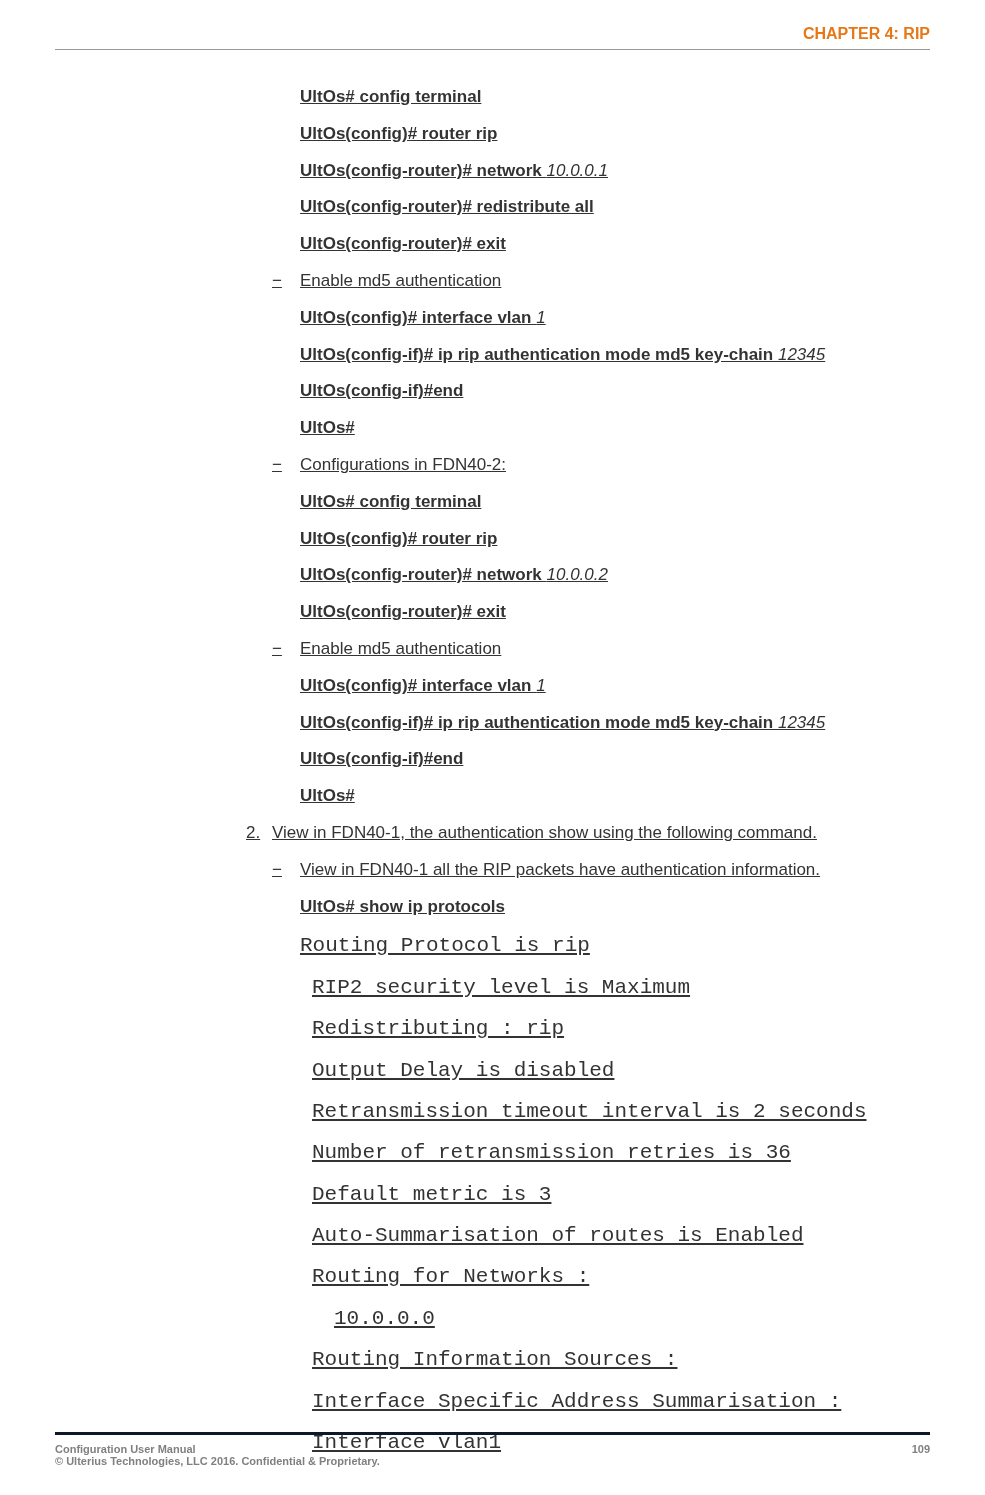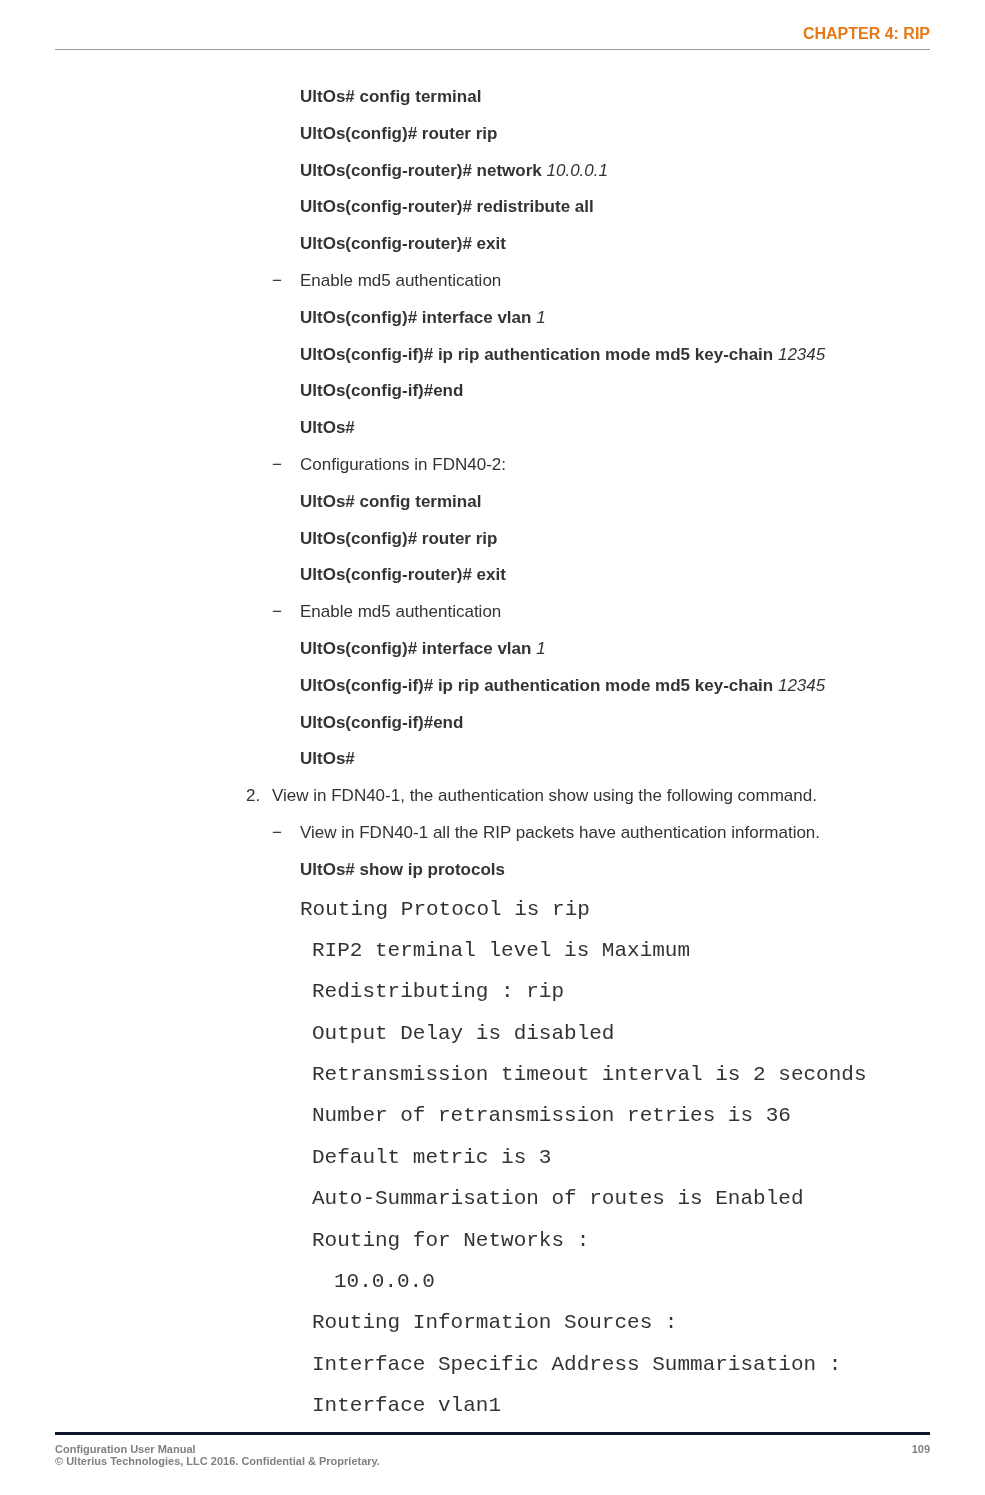--- a/index.html
+++ b/index.html
@@ -19,20 +19,21 @@
       color: #e67817;
       padding-bottom: 6px;
       border-bottom: 1px solid #999999;
       margin-bottom: 35px;
     }
     .content {
       padding-left: 245px;
       padding-right: 0;
       font-size: 17px;
       line-height: 1.4;
+      text-decoration: underline;
     }
     .cmd-line {
       font-weight: bold;
       margin-bottom: 13px;
     }
     .cmd-line .arg {
       font-weight: normal;
       font-style: italic;
     }
     .dash-item {
@@ -111,20 +112,21 @@
   <div class="cmd-line"><span>UltOs(config-if)#end</span></div>
   <div class="cmd-line"><span>UltOs#</span></div>
 
   <div class="dash-item">
     <span class="dash">−</span>
     <span class="txt">Configurations in FDN40-2:</span>
   </div>
 
   <div class="cmd-line"><span>UltOs# config terminal</span></div>
   <div class="cmd-line"><span>UltOs(config)# router rip</span></div>
+  <div class="cmd-line"><span>UltOs(config-router)# network </span><span class="arg">10.0.0.2</span></div>
   <div class="cmd-line"><span>UltOs(config-router)# exit</span></div>
 
   <div class="dash-item">
     <span class="dash">−</span>
     <span class="txt">Enable md5 authentication</span>
   </div>
 
   <div class="cmd-line"><span>UltOs(config)# interface vlan </span><span class="arg">1</span></div>
   <div class="cmd-line"><span>UltOs(config-if)# ip rip authentication mode md5 key-chain </span><span class="arg">12345</span></div>
   <div class="cmd-line"><span>UltOs(config-if)#end</span></div>
@@ -136,21 +138,21 @@
   </div>
 
   <div class="dash-item">
     <span class="dash">−</span>
     <span class="txt">View in FDN40-1 all the RIP packets have authentication information.</span>
   </div>
 
   <div class="cmd-line"><span>UltOs# show ip protocols</span></div>
 
   <div class="mono">Routing Protocol is rip</div>
-  <div class="mono ind1">RIP2 terminal level is Maximum</div>
+  <div class="mono ind1">RIP2 security level is Maximum</div>
   <div class="mono ind1">Redistributing : rip</div>
   <div class="mono ind1">Output Delay is disabled</div>
   <div class="mono ind1">Retransmission timeout interval is 2 seconds</div>
   <div class="mono ind1">Number of retransmission retries is 36</div>
   <div class="mono ind1">Default metric is 3</div>
   <div class="mono ind1">Auto-Summarisation of routes is Enabled</div>
   <div class="mono ind1">Routing for Networks :</div>
   <div class="mono ind2">10.0.0.0</div>
   <div class="mono ind1">Routing Information Sources :</div>
   <div class="mono ind1">Interface Specific Address Summarisation :</div>

